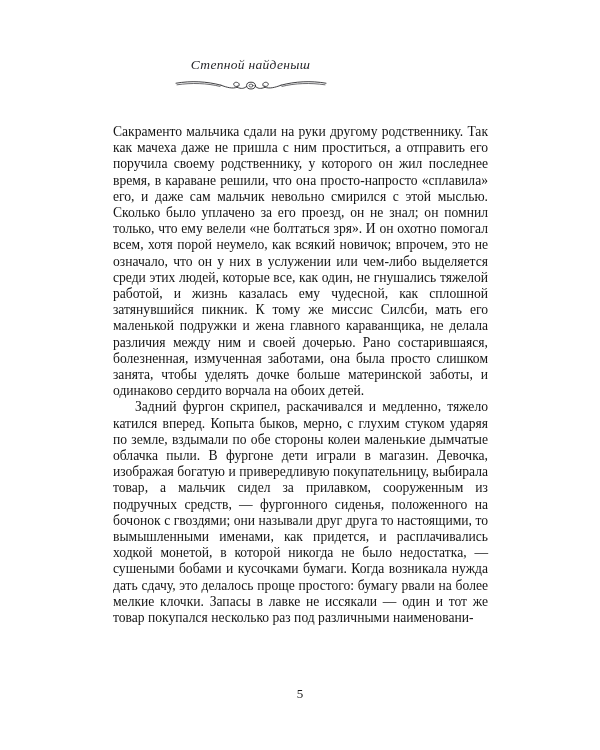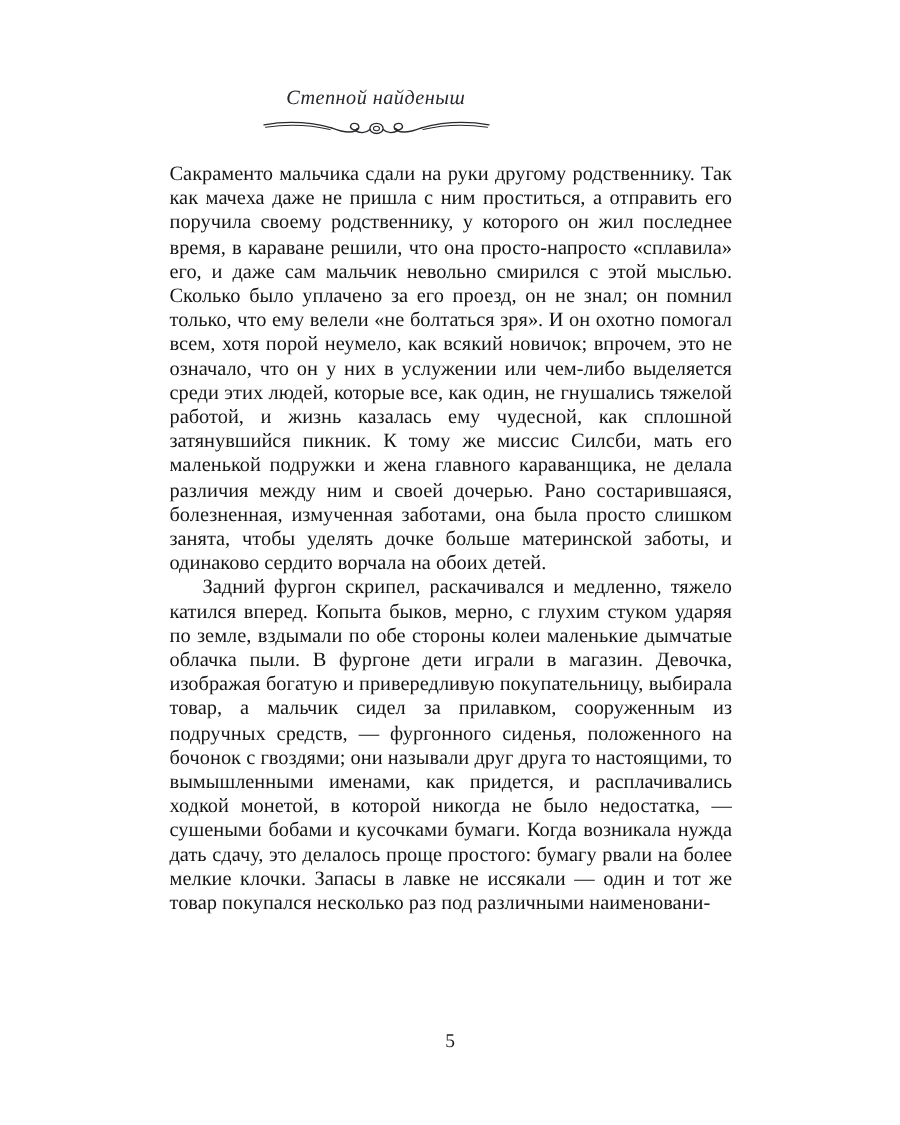--- a/index.html
+++ b/index.html
@@ -43,21 +43,21 @@
   .ornament {
     margin: 3px auto 0;
     width: 156px;
     height: 20px;
     display: block;
   }
 
   
   .text-block {
     position: absolute;
-    top: 108px;
+    top: 124px;
     left: 113px;
     width: 375px;
   }
 
   .para {
     margin: 0;
     text-align: justify;
     text-justify: inter-word;
     font-size: 13.6px;
     line-height: 16.2px;

